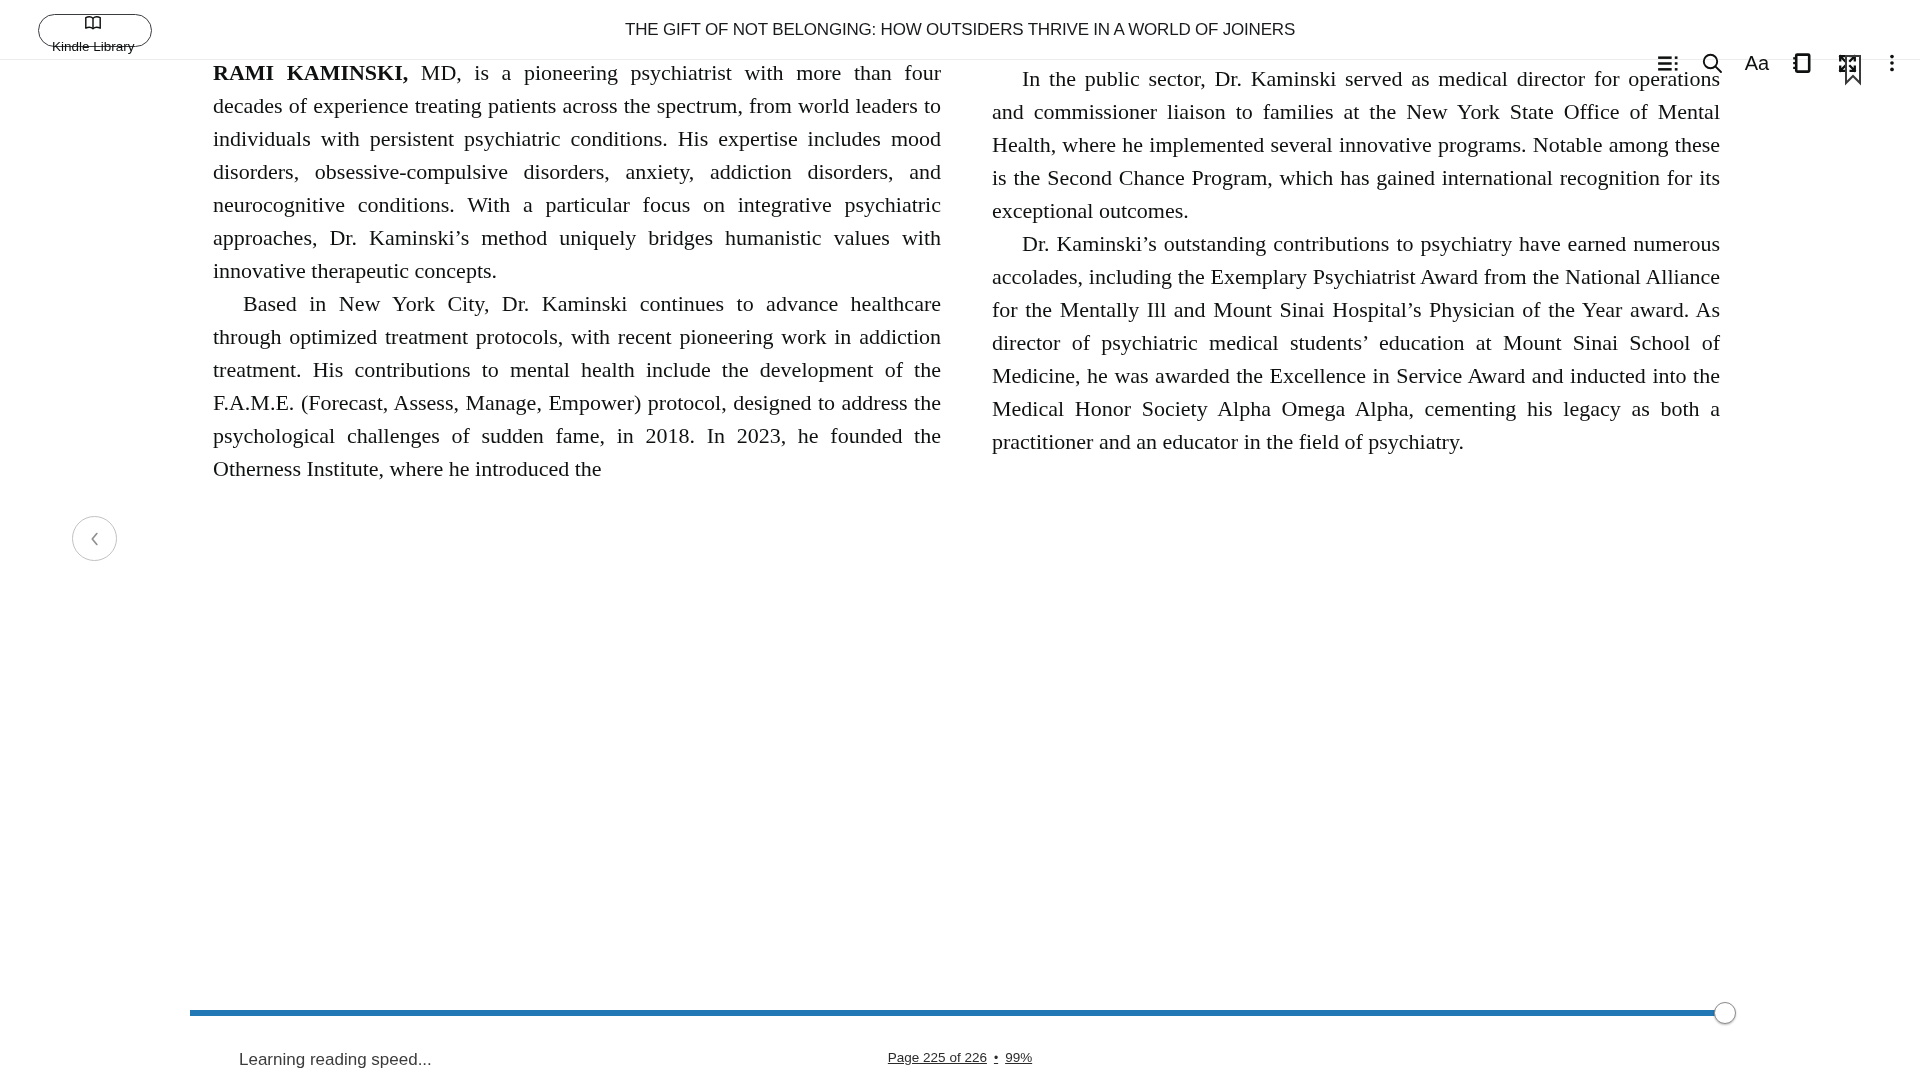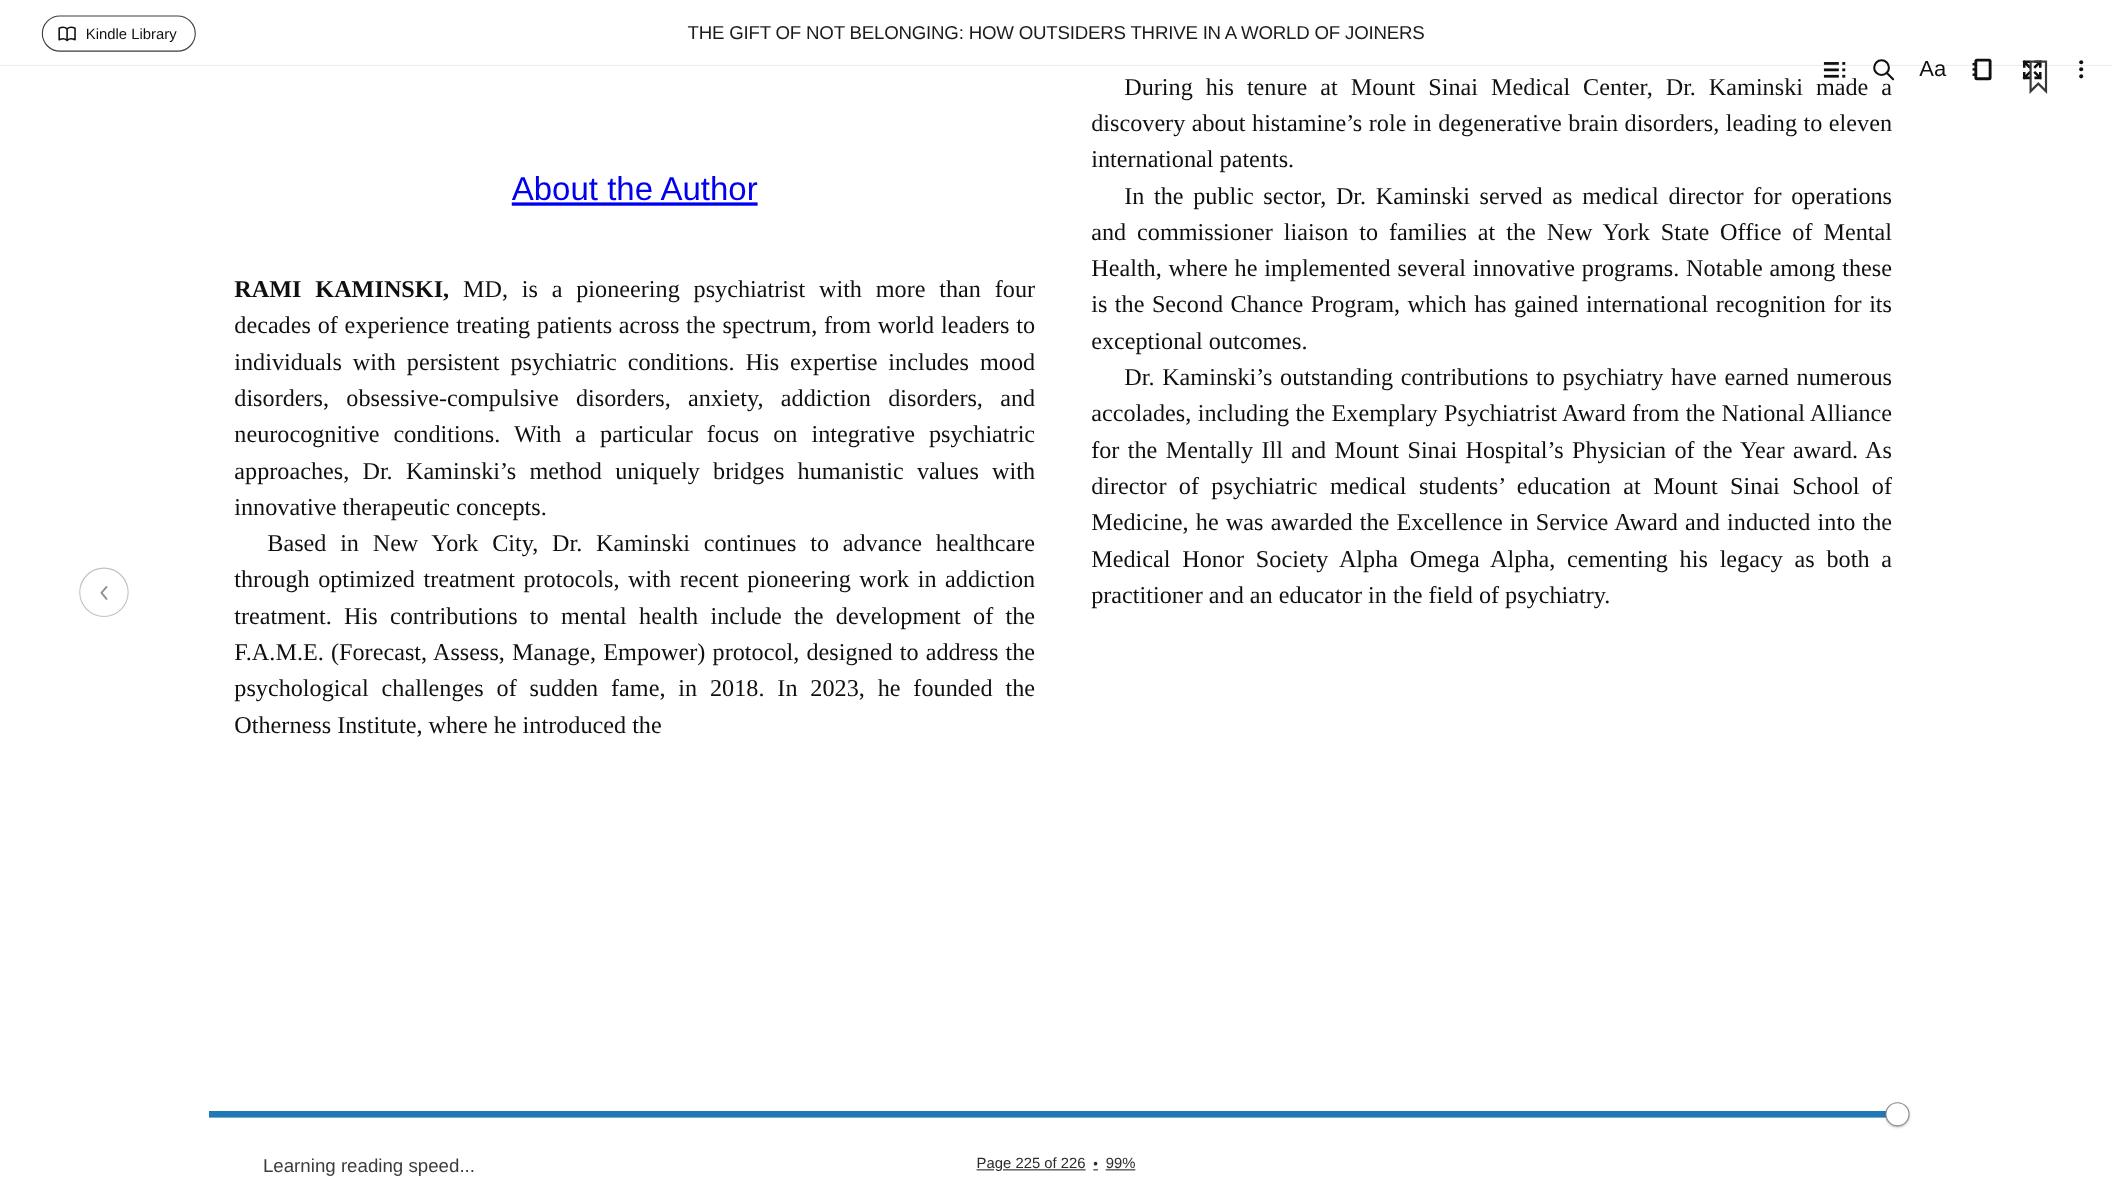--- a/index.html
+++ b/index.html
@@ -11,21 +11,21 @@
 
   
   .header {
     position:absolute; top:0; left:0; width:1920px; height:60px;
     background:#fff; border-bottom:1px solid #ededed;
   }
   .library-btn {
     position:absolute; left:38px; top:14px; height:33px;
     display:inline-flex; align-items:center; gap:8px;
     padding:0 16px 0 13px; border:1px solid #3a3d40; border-radius:17px;
-    background:#fff; font-size:13.5px; color:#0f1111; cursor:pointer;
+    background:#fff; font-size:13.5px; color:#0f1111; cursor:pointer;flex-direction:column;
   }
   .book-title {
     position:absolute; left:0; top:0; width:1920px; height:60px;
     display:flex; align-items:center; justify-content:center;
     font-size:17px; letter-spacing:-0.2px; color:#191b1d;
     pointer-events:none;
   }
   .header-icons {
     position:absolute; right:10px; top:12px;
     display:flex; align-items:center; gap:9px;
@@ -150,30 +150,28 @@
   </div>
 </div>
 
 <div class="bookmark">
   <svg width="22" height="32" viewBox="0 0 22 32" fill="none" stroke="#3a3a3a" stroke-width="2" stroke-linejoin="miter">
     <path d="M4 2 H18 V29 L11 22 L4 29 Z"></path>
   </svg>
 </div>
 
 <div class="page-col col-left">
-  <a class="chapter-heading" style="color: rgb(0, 0, 238);">About the Author</a>
   <div class="bio-text">
     <p class="serif-par"><b class="lead-name">RAMI KAMINSKI,</b><span> MD, is a pioneering psychiatrist with more than four decades of experience treating patients across the spectrum, from world leaders to individuals with persistent psychiatric conditions. His expertise includes mood disorders, obsessive-compulsive disorders, anxiety, addiction disorders, and neurocognitive conditions. With a particular focus on integrative psychiatric approaches, Dr. Kaminski’s method uniquely bridges humanistic values with innovative therapeutic concepts.</span></p>
     <p class="serif-par indent">Based in New York City, Dr. Kaminski continues to advance healthcare through optimized treatment protocols, with recent pioneering work in addiction treatment. His contributions to mental health include the development of the F.A.M.E. (Forecast, Assess, Manage, Empower) protocol, designed to address the psychological challenges of sudden fame, in 2018. In 2023, he founded the Otherness Institute, where he introduced the</p>
   </div>
 </div>
 
 <div class="page-col col-right">
   <div class="flow">
-    <p class="serif-par indent">During his tenure at Mount Sinai Medical Center, Dr. Kaminski made a discovery about histamine’s role in degenerative brain disorders, leading to eleven international patents.</p>
     <p class="serif-par indent">In the public sector, Dr. Kaminski served as medical director for operations and commissioner liaison to families at the New York State Office of Mental Health, where he implemented several innovative programs. Notable among these is the Second Chance Program, which has gained international recognition for its exceptional outcomes.</p>
     <p class="serif-par indent">Dr. Kaminski’s outstanding contributions to psychiatry have earned numerous accolades, including the Exemplary Psychiatrist Award from the National Alliance for the Mentally Ill and Mount Sinai Hospital’s Physician of the Year award. As director of psychiatric medical students’ education at Mount Sinai School of Medicine, he was awarded the Excellence in Service Award and inducted into the Medical Honor Society Alpha Omega Alpha, cementing his legacy as both a practitioner and an educator in the field of psychiatry.</p>
   </div>
 </div>
 
 <div class="nav-prev">
   <svg width="22" height="22" viewBox="0 0 24 24" fill="none" stroke="#8f8f8f" stroke-width="1.8" stroke-linecap="round" stroke-linejoin="round">
     <polyline points="14,6 9,12 14,18"></polyline>
   </svg>
 </div>

